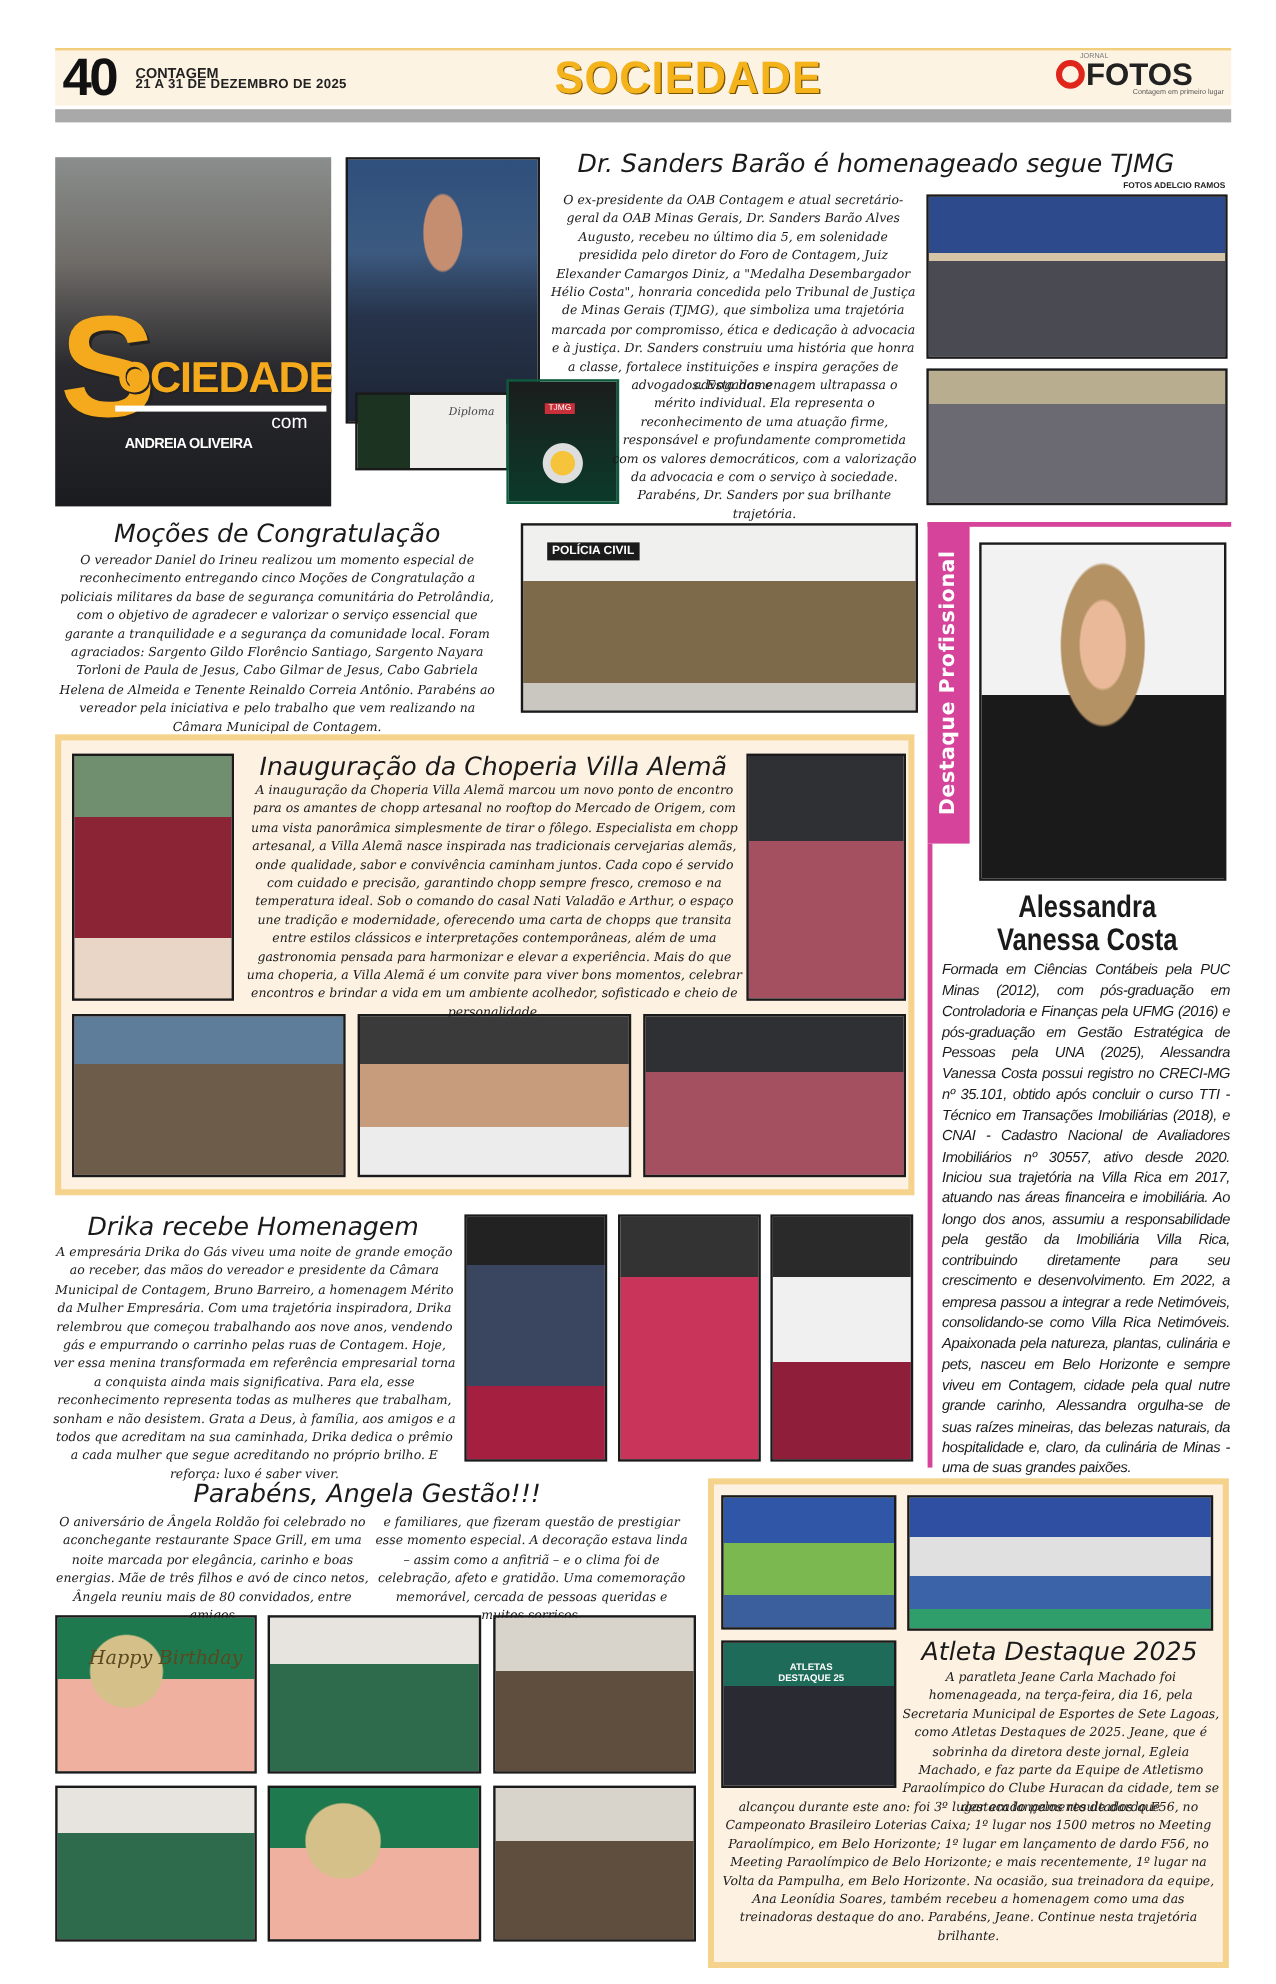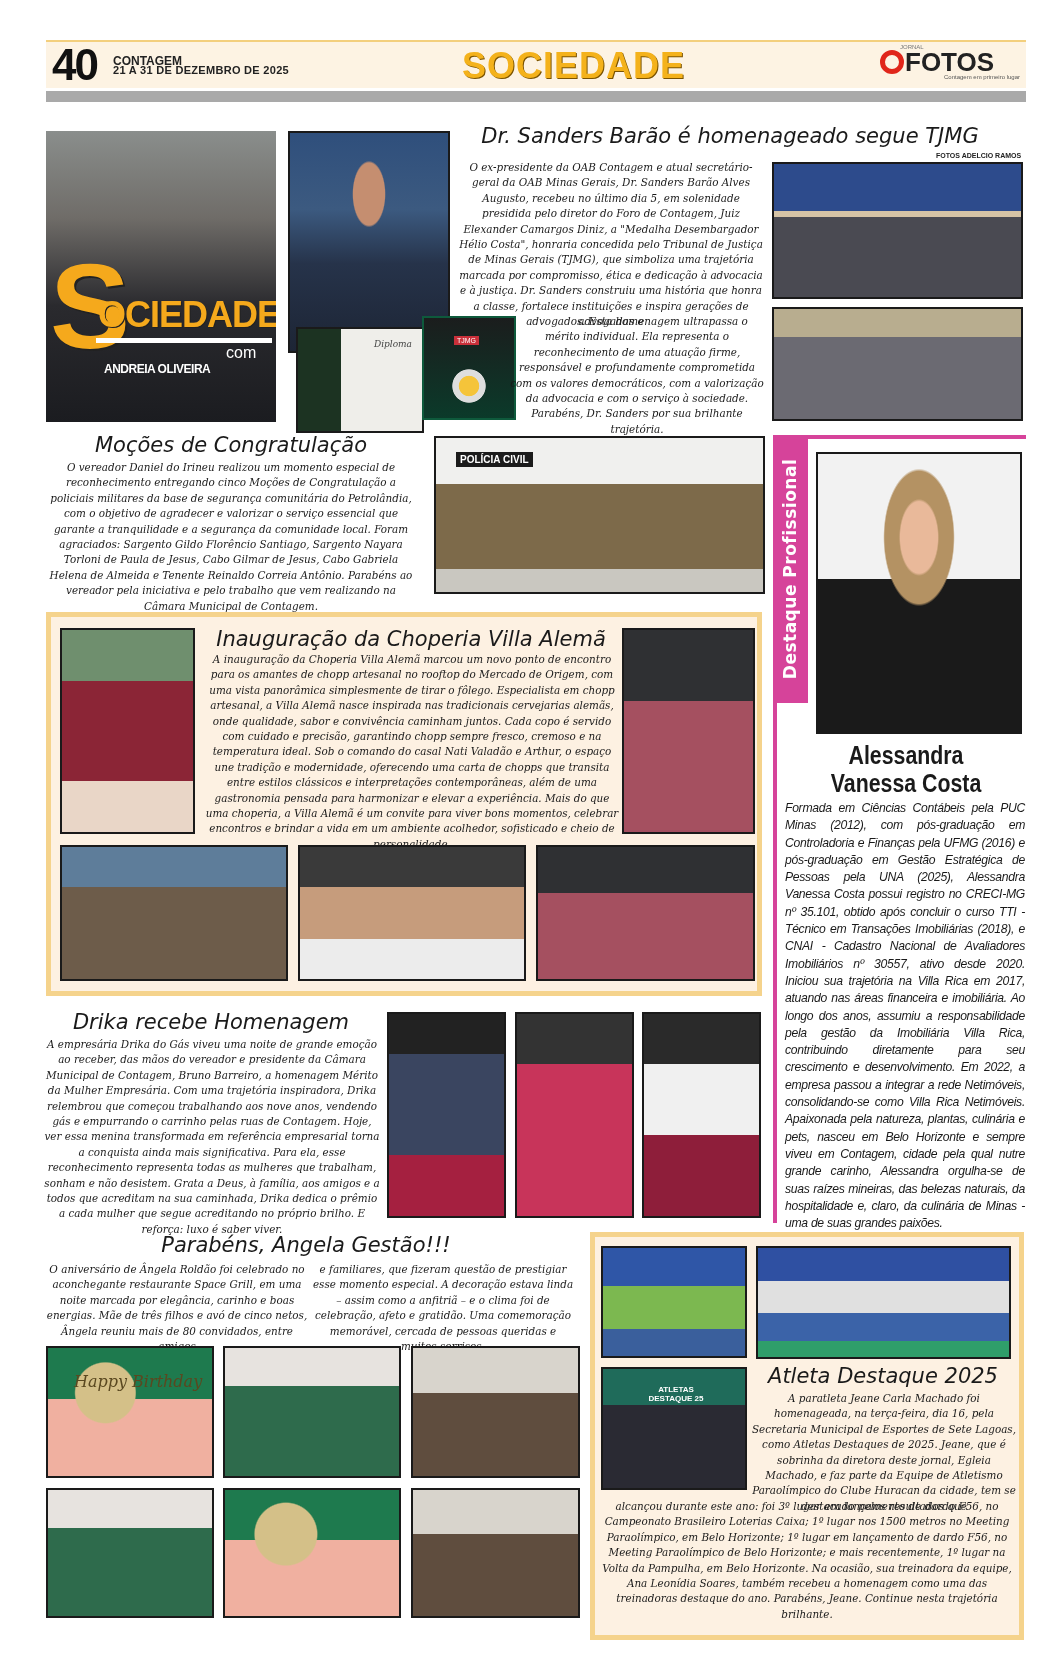--- a/index.html
+++ b/index.html
@@ -87,21 +87,21 @@
 
 <div class="photo cover g-woman1">
   <div class="cover-s">S</div>
   <div class="cover-word">OCIEDADE</div>
   <div class="cover-line"></div>
   <div class="cover-com">com</div>
   <div class="cover-name">ANDREIA OLIVEIRA</div>
 </div>
 
 <div class="photo g-suit" style="left:288px;top:131px;width:162px;height:222px;"></div>
-<div class="photo g-cert" style="left:296px;top:327px;width:128px;height:106px;">
+<div class="photo g-cert" style="left:296px;top:327px;width:128px;height:65px;">
   <div style="position:absolute;right:10px;top:10px;font-style:italic;font-size:9px;color:#444;">Diploma</div>
 </div>
 <div class="photo g-medal" style="left:422px;top:316px;width:94px;height:104px;border-color:#0e5a3c;">
   <div style="position:absolute;left:30px;top:18px;font-family:'Liberation Sans',sans-serif;font-size:7px;color:#fff;background:#c9303a;padding:1px 3px;">TJMG</div>
 </div>
 <div class="headline" style="left:470px;top:124px;width:520px;font-size:21px;">Dr. Sanders Barão é homenageado segue TJMG</div>
 <div class="abs credit" style="left:936px;top:152px;">FOTOS ADELCIO RAMOS</div>
 <div class="body-it" style="left:458px;top:160px;width:306px;">O ex-presidente da OAB Contagem e atual secretário-geral da OAB Minas Gerais, Dr. Sanders Barão Alves Augusto, recebeu no último dia 5, em solenidade presidida pelo diretor do Foro de Contagem, Juiz Elexander Camargos Diniz, a "Medalha Desembargador Hélio Costa", honraria concedida pelo Tribunal de Justiça de Minas Gerais (TJMG), que simboliza uma trajetória marcada por compromisso, ética e dedicação à advocacia e à justiça. Dr. Sanders construiu uma história que honra a classe, fortalece instituições e inspira gerações de advogadas e</div>
 <div class="body-it" style="left:510px;top:314px;width:254px;">advogados. Esta homenagem ultrapassa o mérito individual. Ela representa o reconhecimento de uma atuação firme, responsável e profundamente comprometida com os valores democráticos, com a valorização da advocacia e com o serviço à sociedade. Parabéns, Dr. Sanders por sua brilhante trajetória.</div>
 <div class="photo g-event1" style="left:772px;top:162px;width:251px;height:137px;"></div>

